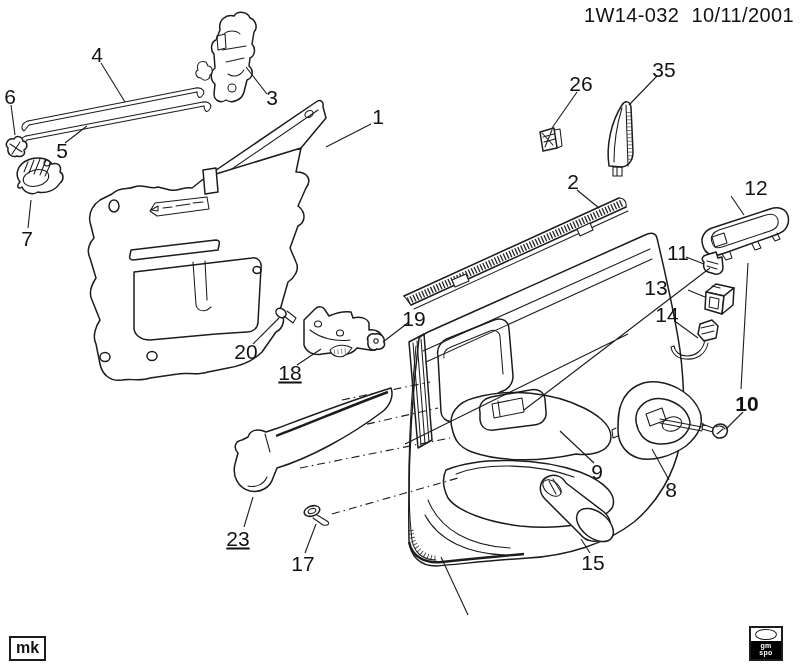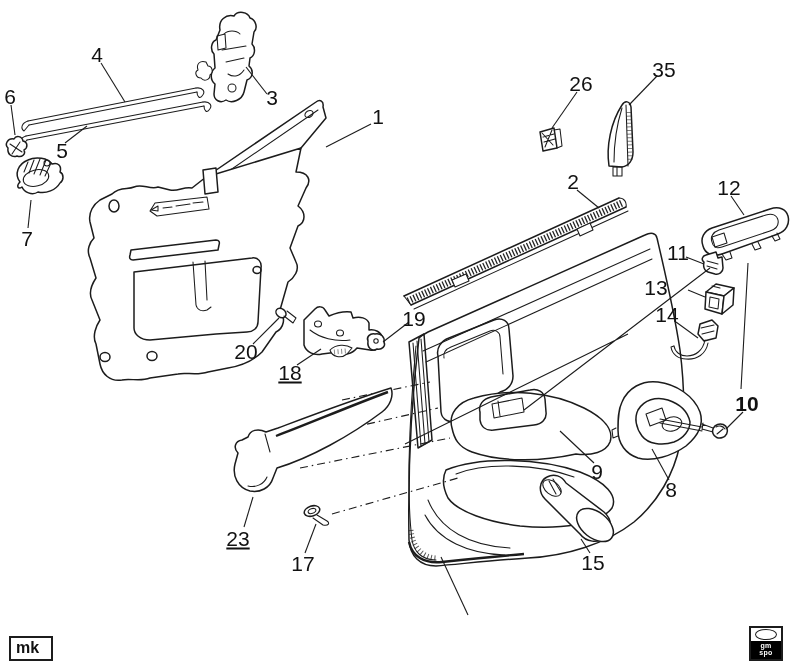--- a/index.html
+++ b/index.html
@@ -15,21 +15,21 @@
   .dark{stroke:var(--line);}
   .leader{stroke:var(--line);fill:none;stroke-width:1.1;}
   .dashdot{stroke:var(--line);fill:none;stroke-width:1.1;stroke-dasharray:8 4 1.5 4;}
   .hatchband{stroke:#242424;fill:none;stroke-width:7;stroke-dasharray:1.3 1.9;}
   .hatchsmall{stroke:#2a2a2a;fill:none;stroke-width:5;stroke-dasharray:1 2.6;}
   .callout{position:absolute;transform:translate(-50%,-50%);font-size:21px;line-height:1;
            color:var(--text);user-select:none;}
   .header{position:absolute;top:4px;right:6px;font-size:20px;letter-spacing:.4px;white-space:pre;}
   .header .gap{display:inline-block;width:12px;}
   .mk-box{position:absolute;left:9px;bottom:5px;border:2px solid var(--line);
-          padding:1px 12px 2px 5px;font-size:16px;font-weight:600;line-height:1.1;background:#fff;text-align:center;}
+          padding:1px 5px 2px 5px;font-size:16px;font-weight:600;line-height:1.1;background:#fff;text-align:center;}
   .badge{position:absolute;right:17px;bottom:5px;width:30px;height:31px;border:2.5px solid var(--line);
          background:#fff;display:flex;flex-direction:column;align-items:stretch;}
   .badge-oval{width:20px;height:9px;border:1.6px solid var(--line);border-radius:50%;margin:1px auto 1px auto;}
   .badge-text{flex:1;background:#000;color:#fff;font-size:7px;line-height:7px;font-weight:700;
               text-align:center;padding-top:1px;letter-spacing:.3px;}
 </style>
 </head>
 <body>
 
 <div class="stage">
@@ -273,34 +273,35 @@
       <path class="leader" d="M305,553 L316,524"></path>
       <path class="leader" d="M297,365 L321,349"></path>
       <path class="leader" d="M409,322 L383,342"></path>
       <path class="leader" d="M253,344 L279,318"></path>
       <path class="leader" d="M577,92 L552,128"></path>
       <path class="leader" d="M657,76 L629,105"></path>
       <path class="leader" d="M244,527 L253,497"></path>
     </g>
   </svg>
 
+  <div class="header"><span>1W14-032</span><span class="gap"></span><span>10/11/2001</span></div>
 
   <div style="position:absolute;left:0;top:0;width:100%;height:100%;">
       <div class="callout" style="left: 378px; top: 116px;">1</div>
       <div class="callout" style="left: 573px; top: 181px;">2</div>
       <div class="callout" style="left: 272px; top: 97px;">3</div>
       <div class="callout" style="left: 97px; top: 54px;">4</div>
       <div class="callout" style="left: 62px; top: 150px;">5</div>
       <div class="callout" style="left: 10px; top: 96px;">6</div>
       <div class="callout" style="left: 27px; top: 238px;">7</div>
       <div class="callout" style="left: 671px; top: 489px;">8</div>
       <div class="callout" style="left: 597px; top: 471px;">9</div>
       <div class="callout" style="left: 747px; top: 403px; font-weight: bold;">10</div>
       <div class="callout" style="left: 678px; top: 252px;">11</div>
-      <div class="callout" style="left: 729px; top: 187px;">12</div>
+      <div class="callout" style="left: 756px; top: 187px;">12</div>
       <div class="callout" style="left: 656px; top: 287px;">13</div>
       <div class="callout" style="left: 667px; top: 314px;">14</div>
       <div class="callout" style="left: 593px; top: 562px;">15</div>
       <div class="callout" style="left: 472px; top: 626px; margin-top: 48px;">16</div>
       <div class="callout" style="left: 303px; top: 563px; text-align: right;">17</div>
       <div class="callout" style="left: 290px; top: 372px; text-decoration: underline;">18</div>
       <div class="callout" style="left: 414px; top: 318px;">19</div>
       <div class="callout" style="left: 246px; top: 351px;">20</div>
       <div class="callout" style="left: 581px; top: 83px;">26</div>
       <div class="callout" style="left: 664px; top: 69px;">35</div>

